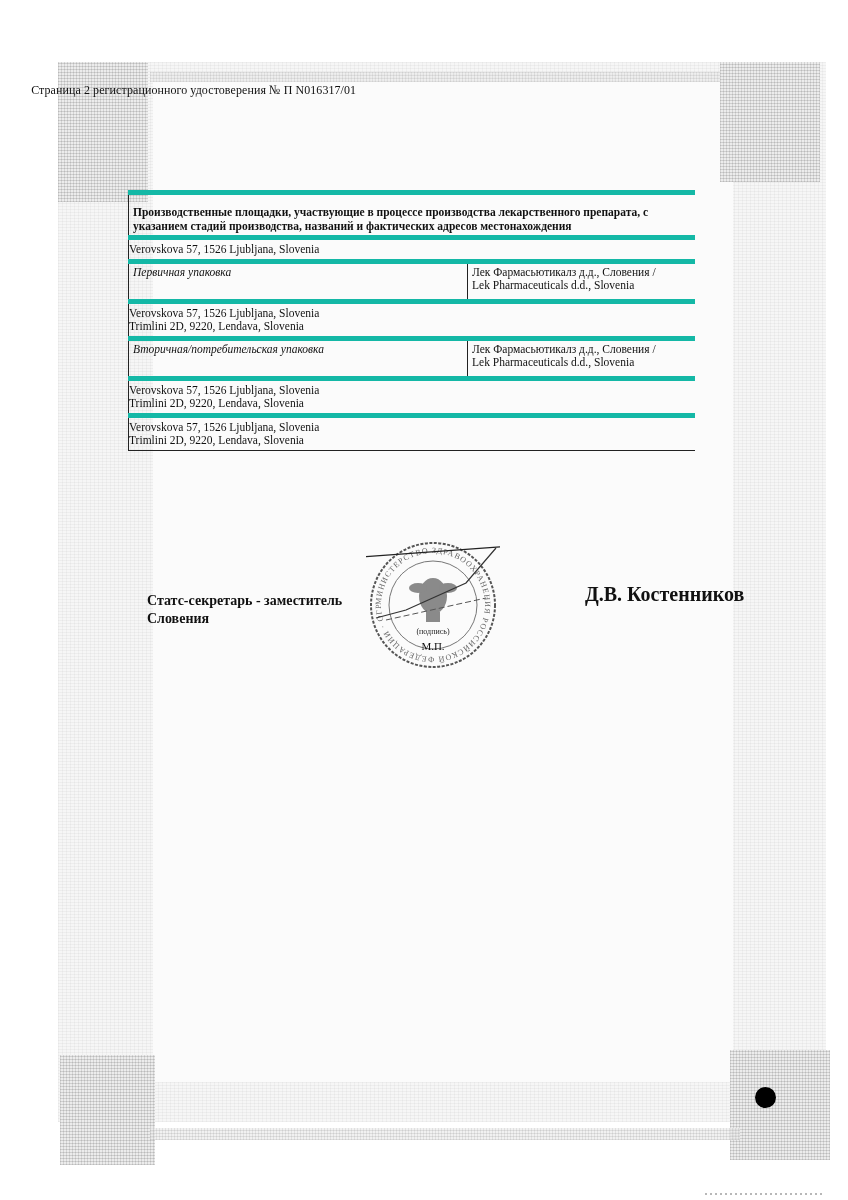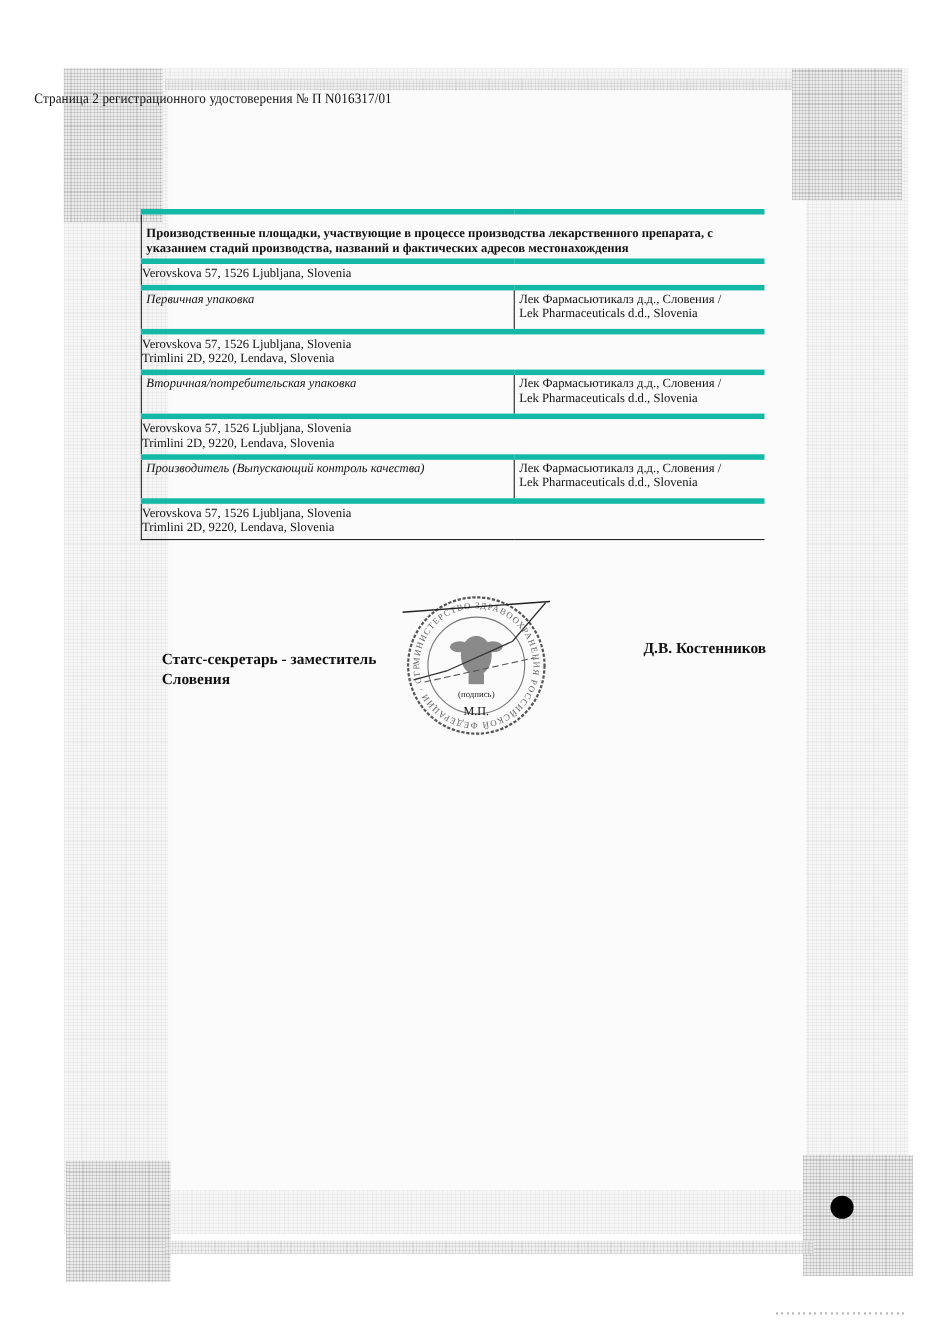--- a/index.html
+++ b/index.html
@@ -47,21 +47,21 @@
   }
   table.sites .hdr td { font-weight:bold; padding:10px 4px 2px 4px; font-size:11.5px; line-height:14px; }
   table.sites td.stage { font-style:italic; width:330px; height:31px; }
   table.sites td.org { height:31px; }
   table.sites td.addr { height:auto; padding:3px 4px 3px 0; }
 
   .sig-left {
     position:absolute; left:147px; top:592px; font-weight:bold; font-size:14px; line-height:18px;
   }
   .sig-right {
-    position:absolute; left:585px; top:583px; font-weight:bold; font-size:14px;
+    position:absolute; left:585px; top:583px; font-weight:bold; font-size:20px;
   }
   .stamp {
     position:absolute; left:366px; top:538px; width:134px; height:134px;
   }
   .dot {
     position:absolute; left:755px; top:1087px; width:21px; height:21px; border-radius:50%; background:#000;
   }
   .foot-marks {
     position:absolute; left:705px; top:1193px; width:120px; height:2px;
     background:repeating-linear-gradient(90deg,#888 0 2px,transparent 2px 5px); opacity:.6;
@@ -118,27 +118,20 @@
     </td>
   </tr>
   <tr>
     <td colspan="2" class="addr">
       <div>Verovskova 57, 1526 Ljubljana, Slovenia</div>
       <div>Trimlini 2D, 9220, Lendava, Slovenia</div>
     </td>
   </tr>
 
   <tr>
-    <td class="stage">Производитель (Выпускающий контроль качества)</td>
-    <td class="org">
-      <div>Лек Фармасьютикалз д.д., Словения /</div>
-      <div>Lek Pharmaceuticals d.d., Slovenia</div>
-    </td>
-  </tr>
-  <tr>
     <td colspan="2" class="addr">
       <div>Verovskova 57, 1526 Ljubljana, Slovenia</div>
       <div>Trimlini 2D, 9220, Lendava, Slovenia</div>
     </td>
   </tr>
 </tbody>
   </table>
 
 <div class="sig-left">
   <div>Статс-секретарь - заместитель</div>

